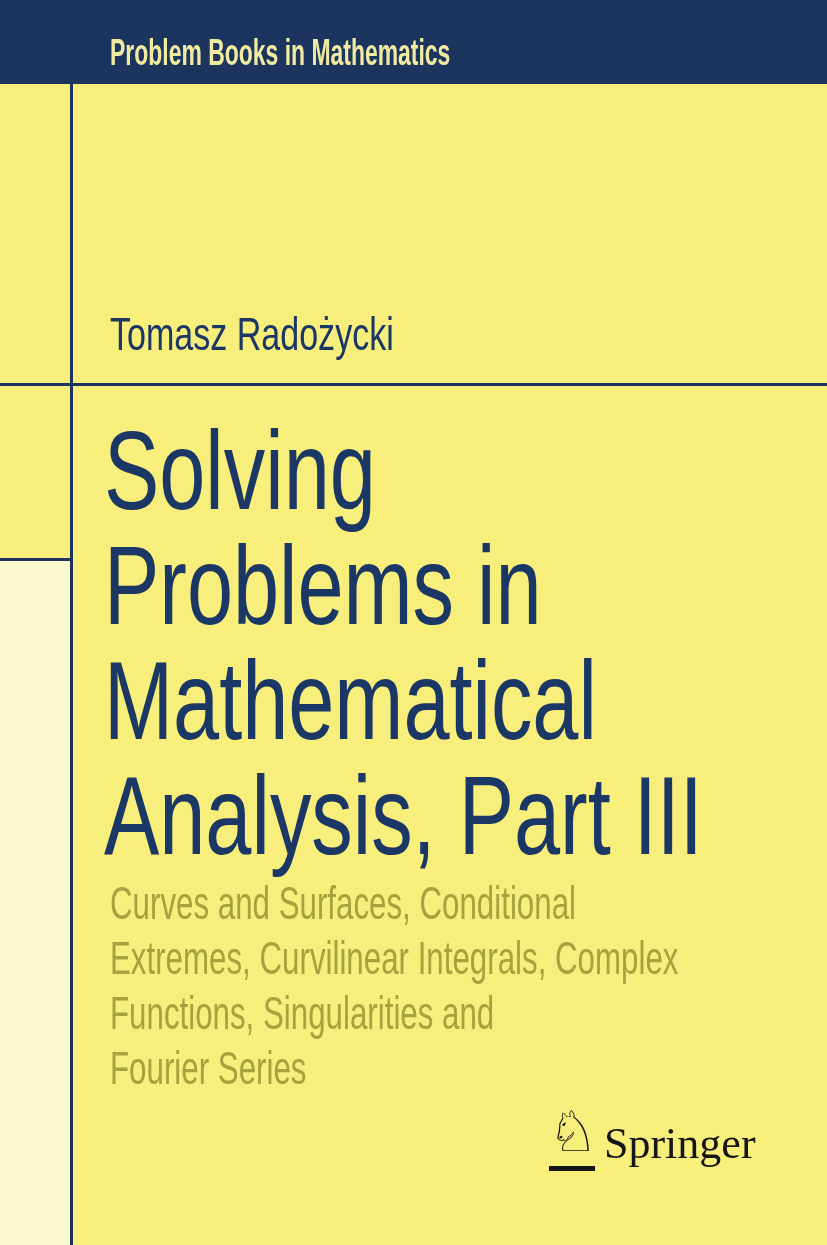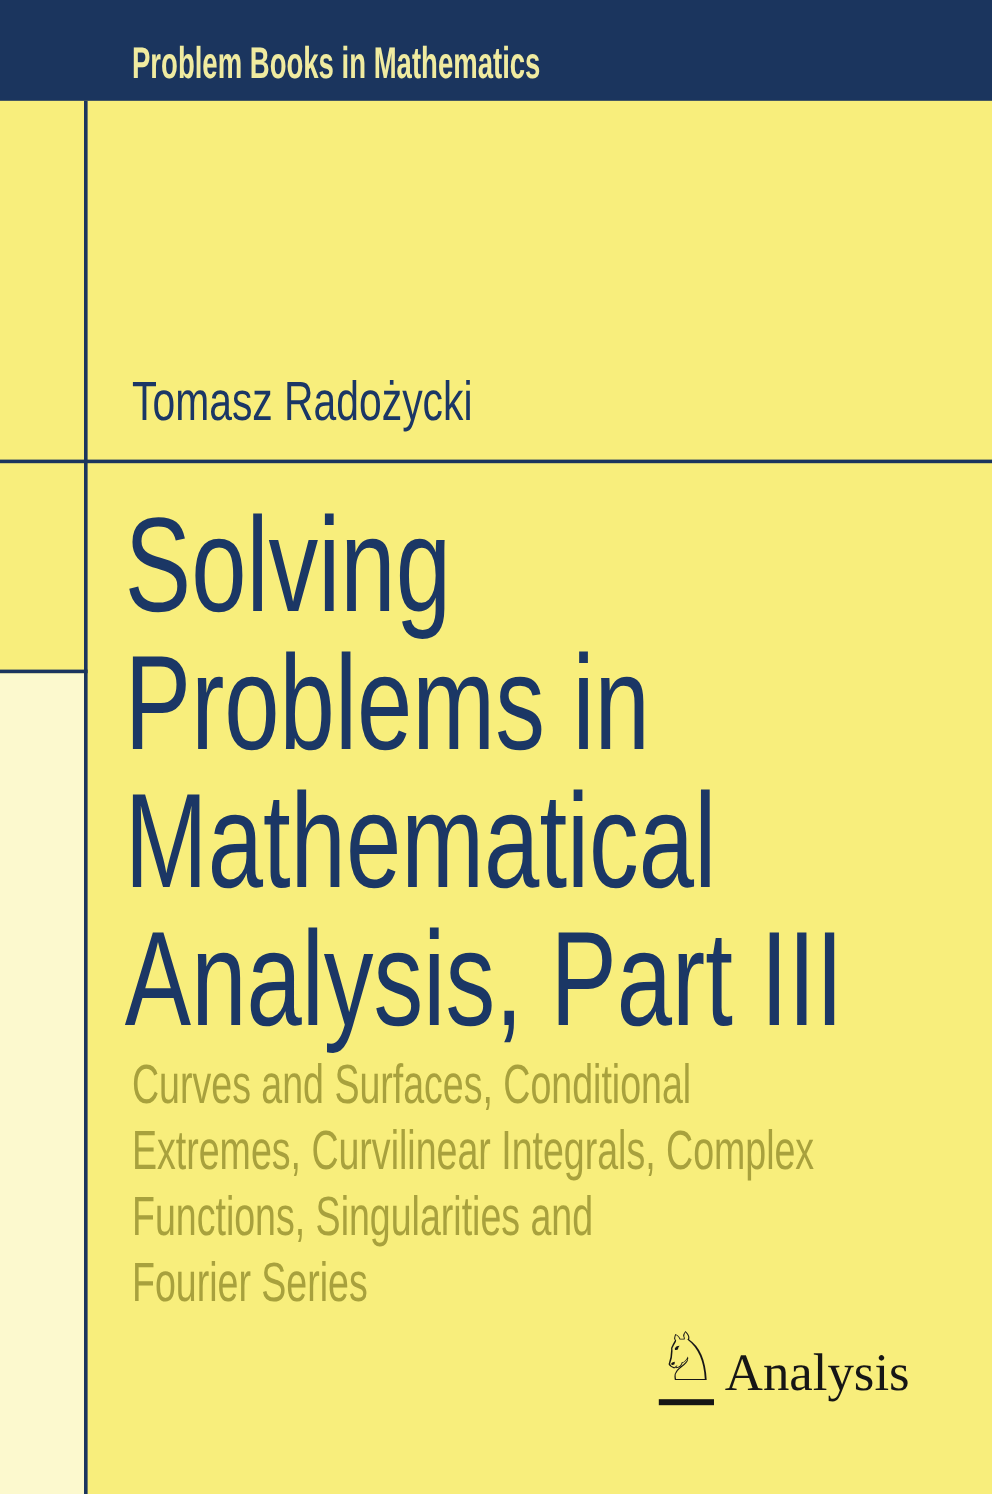--- a/index.html
+++ b/index.html
@@ -160,16 +160,16 @@
     <div class="subtitle-line">Extremes, Curvilinear Integrals, Complex</div>
     <div class="subtitle-line">Functions, Singularities and</div>
     <div class="subtitle-line">Fourier Series</div>
   </div>
 
   <div class="logo">
     <div class="horse-box">
       <span class="horse-glyph">♘</span>
       <span class="horse-underline"></span>
     </div>
-    <div class="publisher">Analysis</div>
+    <div class="publisher">Springer</div>
   </div>
 
 </div>
 
 </body></html>

